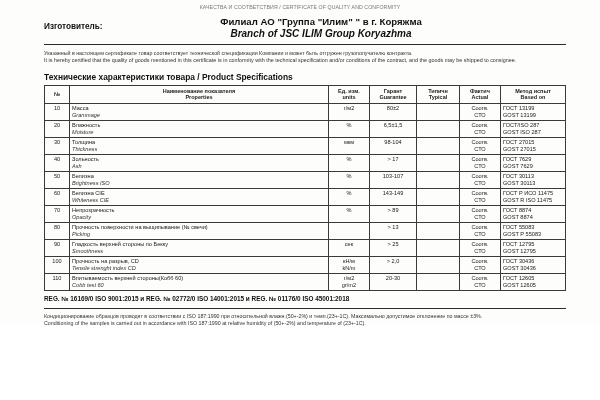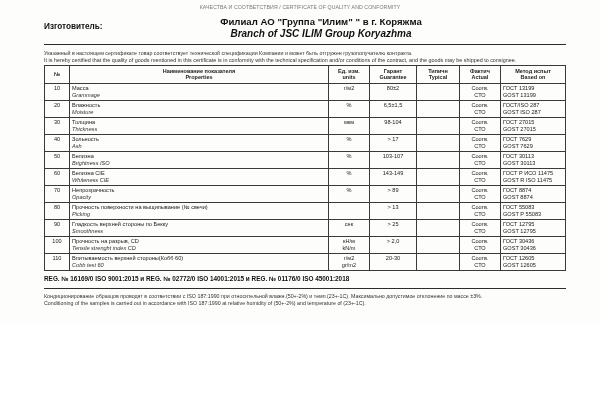--- a/index.html
+++ b/index.html
@@ -172,20 +172,21 @@
       </div>
     </div>
 
     <hr class="rule">
 
     <div class="certify">
       <div>Указанный в настоящем сертификате товар соответствует технической спецификации Компании и может быть отгружен грузополучателю контракта.</div>
       <div class="en">It is hereby certified that the quality of goods mentioned in this certificate is in conformity with the technical specification and/or conditions of the contract, and the goods may be shipped to consignee.</div>
     </div>
 
+    <div class="section-title">Технические характеристики товара / Product Specifications</div>
 
     <table class="spec">
       <thead>
         <tr>
           <th class="col-no">№</th>
           <th class="col-name">
             <span class="val-top">Наименование показателя</span>
             <span class="val-bot">Properties</span>
           </th>
           <th class="col-units">

